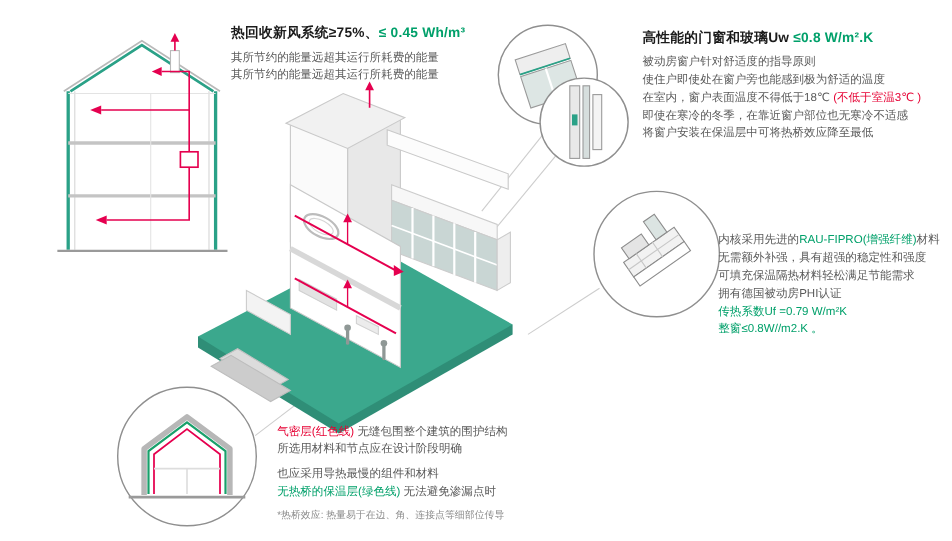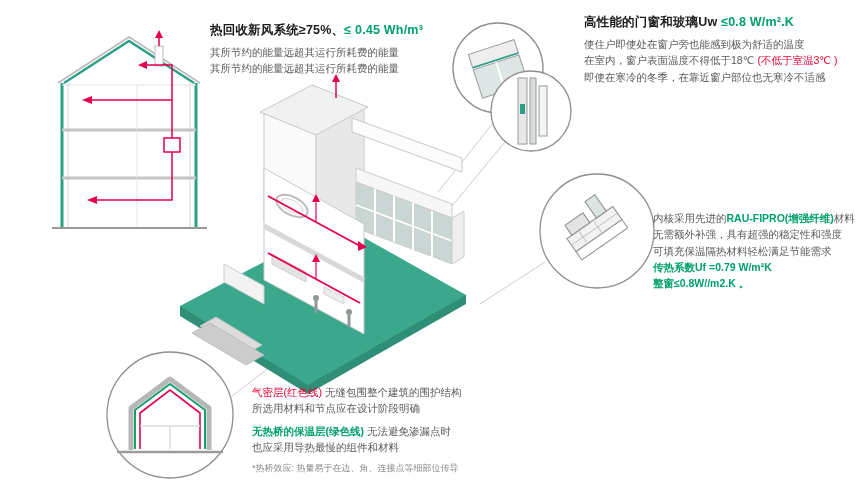--- a/index.html
+++ b/index.html
@@ -4,21 +4,21 @@
 <style>
   *{margin:0;padding:0;box-sizing:border-box}
   html,body{background:#fff}
   body{font-family:"Liberation Sans","DejaVu Sans",sans-serif}
   #canvas{position:relative;width:865px;height:492px;background:#ffffff;overflow:hidden}
   .txt{position:absolute}
   .ttl{font-size:12.5px;font-weight:700;color:#1b1b1b;margin-bottom:5px;letter-spacing:.2px;white-space:nowrap}
   .gv{color:#00A06A}
   .bl{font-size:10.5px;color:#5a5a5a;line-height:1.55;white-space:nowrap}
   .red-t{color:#E60033}
-  .green-t{color:#00A06A;font-weight:700}
+  .green-t{color:#00A06A;font-weight:400}
   .gap{height:6px}
   .note{font-size:9px;color:#8a8a8a;margin-top:7px;white-space:nowrap}
   .ill{position:absolute}
   svg{display:block}
 </style>
 </head>
 <body>
 
 <div id="canvas">
 
@@ -157,37 +157,40 @@
       <line x1="69" y1="80" x2="69" y2="103" stroke="#dddddd" stroke-width="1.5"></line>
     </g>
   </svg>
 
   <div class="txt" style="left:210px;top:22px;width:270px">
     <div class="ttl"><span>热回收新风系统≥75%、</span><span class="gv">≤ 0.45 Wh/m³</span></div>
     <div class="bl">其所节约的能量远超其运行所耗费的能量</div>
     <div class="bl">其所节约的能量远超其运行所耗费的能量</div>
   </div>
 
-  <div class="txt" style="left:584px;top:14px;width:276px">
+  <div class="txt" style="left:584px;top:26px;width:276px">
     <div class="ttl"><span>高性能的门窗和玻璃Uw </span><span class="gv">≤0.8 W/m².K</span></div>
+    <div class="bl">被动房窗户针对舒适度的指导原则</div>
     <div class="bl">使住户即使处在窗户旁也能感到极为舒适的温度</div>
     <div class="bl"><span>在室内，窗户表面温度不得低于18℃ </span><span class="red-t">(不低于室温3℃ )</span></div>
     <div class="bl">即使在寒冷的冬季，在靠近窗户部位也无寒冷不适感</div>
+    <div class="bl">将窗户安装在保温层中可将热桥效应降至最低</div>
   </div>
 
   <div class="txt" style="left:653px;top:210px;width:210px">
     <div class="bl"><span>内核采用先进的</span><span class="green-t">RAU-FIPRO(增强纤维)</span><span>材料</span></div>
     <div class="bl">无需额外补强，具有超强的稳定性和强度</div>
     <div class="bl">可填充保温隔热材料轻松满足节能需求</div>
+    <div class="bl">拥有德国被动房PHI认证</div>
     <div class="bl green-t">传热系数Uf =0.79 W/m²K</div>
     <div class="bl green-t">整窗≤0.8W//m2.K 。</div>
   </div>
 
   <div class="txt" style="left:252px;top:384px;width:310px">
     <div class="bl"><span class="red-t">气密层(红色线)</span><span> 无缝包围整个建筑的围护结构</span></div>
     <div class="bl">所选用材料和节点应在设计阶段明确</div>
     <div class="gap"></div>
+    <div class="bl">也应采用导热最慢的组件和材料</div>
     <div class="bl"><span class="green-t">无热桥的保温层(绿色线)</span><span> 无法避免渗漏点时</span></div>
-    <div class="bl">也应采用导热最慢的组件和材料</div>
     <div class="note">*热桥效应: 热量易于在边、角、连接点等细部位传导</div>
   </div>
 
 </div>
 
 </body></html>

